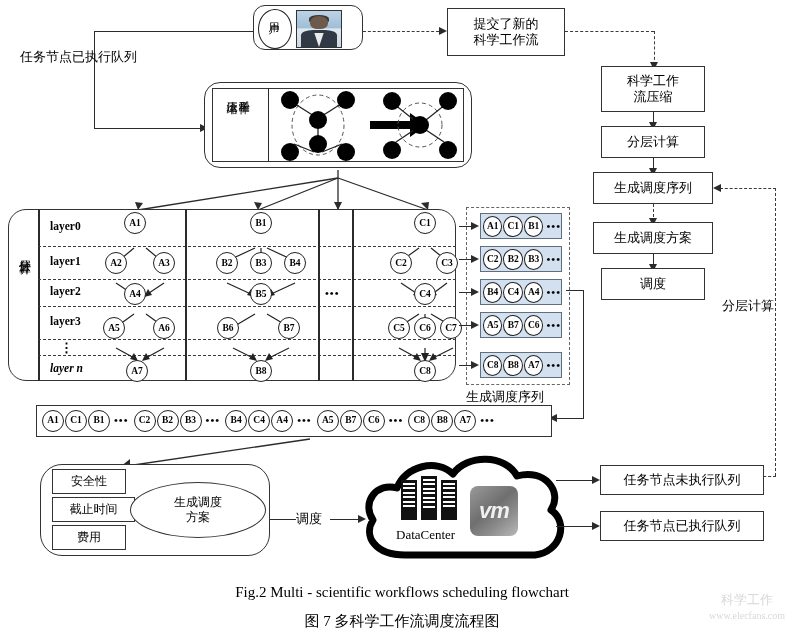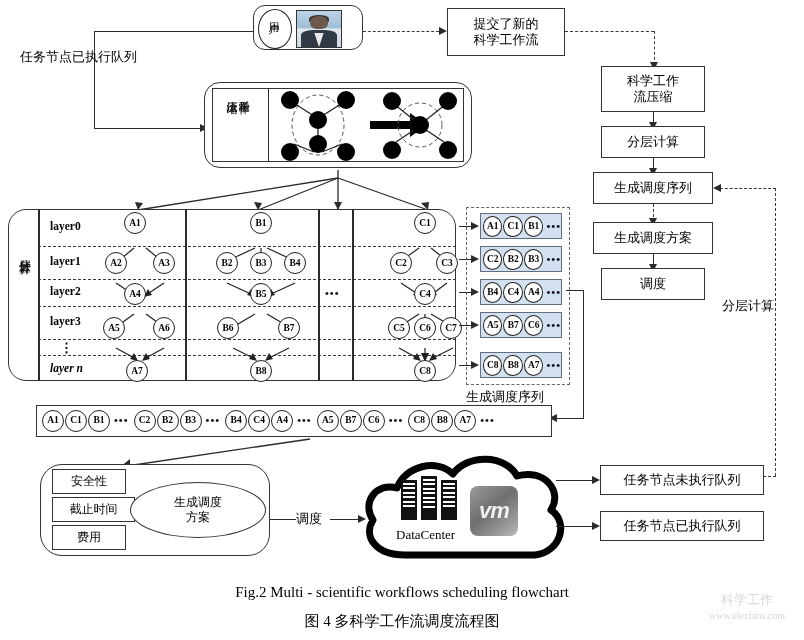--- a/index.html
+++ b/index.html
@@ -428,18 +428,18 @@
 <div class="arrow ar-r" style="left:592px;top:522px;"></div>
 
 <div class="box" style="left:600px;top:465px;width:164px;height:30px;">
   <span>任务节点未执行队列</span>
 </div>
 <div class="box" style="left:600px;top:511px;width:164px;height:30px;">
   <span>任务节点已执行队列</span>
 </div>
 
 <div class="caption cap-en" style="top:584px;">Fig.2    Multi - scientific workflows scheduling flowchart</div>
-<div class="caption cap-cn" style="top:612px;">图 4    多科学工作流调度流程图</div>
+<div class="caption cap-cn" style="top:612px;">图 7    多科学工作流调度流程图</div>
 
 <div class="wm" style="left:694px;top:592px;width:106px;">
   <div style="font-size:13px;">科学工作</div>
   <div style="font-size:10px;">www.elecfans.com</div>
 </div>
 
 </body></html>

